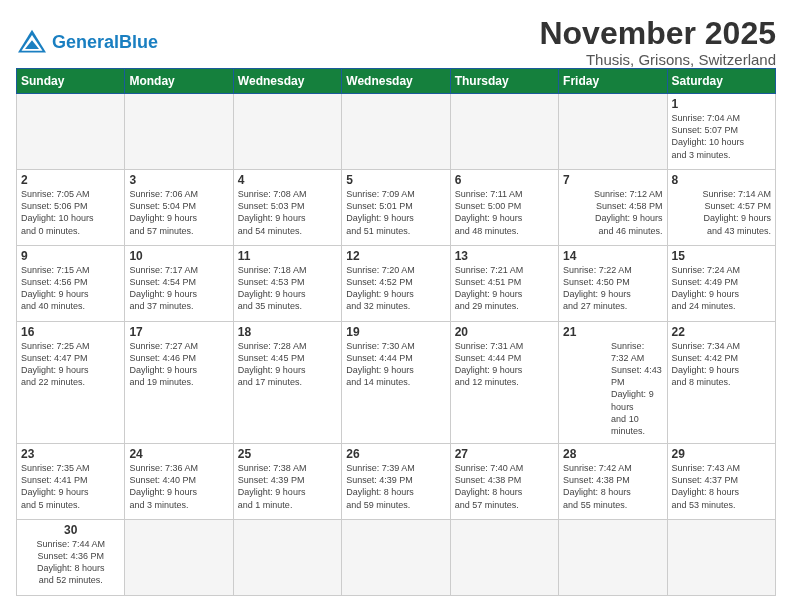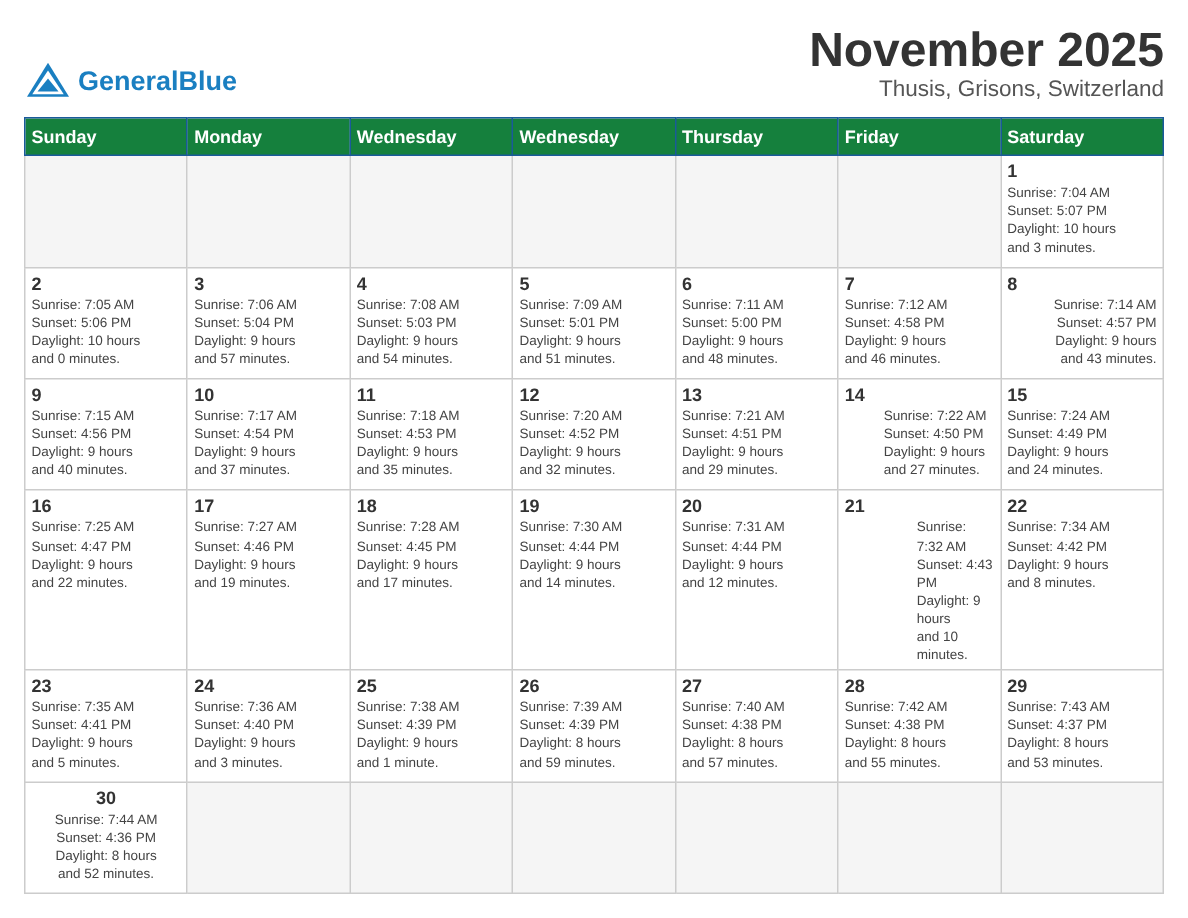--- a/index.html
+++ b/index.html
@@ -12,23 +12,22 @@
     }
     .page {
       width: 792px;
       height: 612px;
       padding: 16px;
       display: flex;
       flex-direction: column;
     }
     .header {
       display: flex;
-      align-items: flex-end;
+      align-items: center;
       justify-content: space-between;
-      margin-bottom: 10px;
     }
     .logo {
       display: flex;
       align-items: center;
       gap: 4px;
     }
     .logo-text {
       font-size: 18px;
       font-weight: bold;
       color: #333;
@@ -181,21 +180,21 @@
           </td>
           <td>
             <span class="day-number">6</span>
             <div class="day-info" style="white-space: pre-line;">Sunrise: 7:11 AM
 Sunset: 5:00 PM
 Daylight: 9 hours
 and 48 minutes.</div>
           </td>
           <td>
             <span class="day-number">7</span>
-            <div class="day-info" style="white-space: pre-line;">Sunrise: 7:12 AM
+            <div class="day-info" style="white-space: pre-line; text-align: right;">Sunrise: 7:12 AM
 Sunset: 4:58 PM
 Daylight: 9 hours
 and 46 minutes.</div>
           </td>
           <td>
             <span class="day-number">8</span>
             <div class="day-info" style="white-space: pre-line; text-align: right;">Sunrise: 7:14 AM
 Sunset: 4:57 PM
 Daylight: 9 hours
 and 43 minutes.</div>
@@ -232,21 +231,21 @@
           </td>
           <td>
             <span class="day-number">13</span>
             <div class="day-info" style="white-space: pre-line;">Sunrise: 7:21 AM
 Sunset: 4:51 PM
 Daylight: 9 hours
 and 29 minutes.</div>
           </td>
           <td>
             <span class="day-number">14</span>
-            <div class="day-info" style="white-space: pre-line; margin-left: 26px;">Sunrise: 7:22 AM
+            <div class="day-info" style="white-space: pre-line;">Sunrise: 7:22 AM
 Sunset: 4:50 PM
 Daylight: 9 hours
 and 27 minutes.</div>
           </td>
           <td>
             <span class="day-number">15</span>
             <div class="day-info" style="white-space: pre-line;">Sunrise: 7:24 AM
 Sunset: 4:49 PM
 Daylight: 9 hours
 and 24 minutes.</div>

